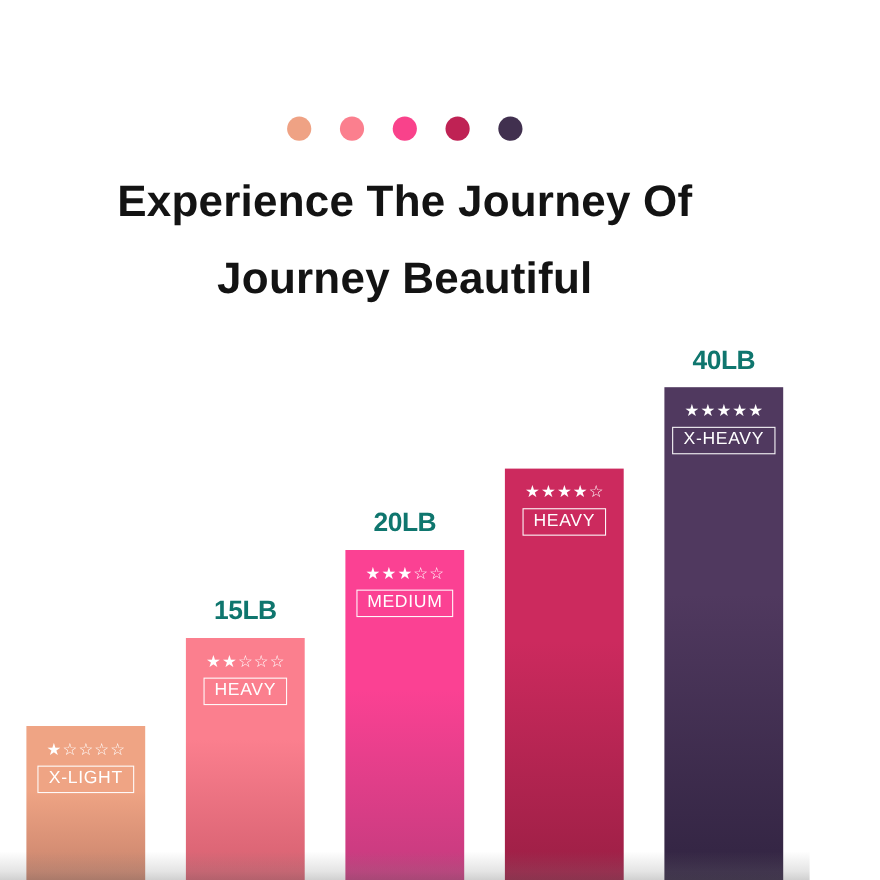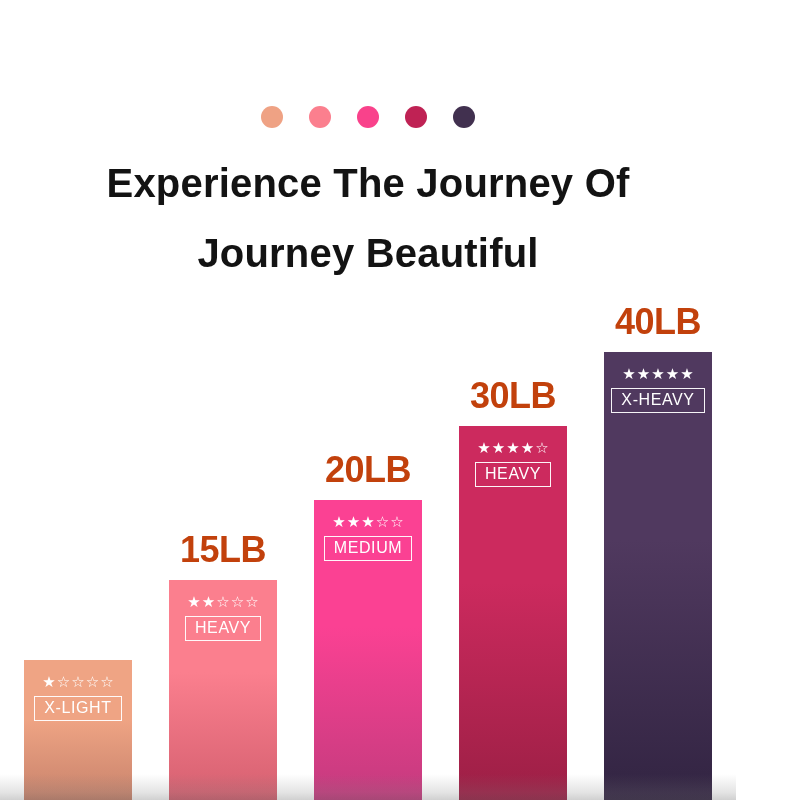--- a/index.html
+++ b/index.html
@@ -51,22 +51,22 @@
     gap:37px;
   }
   .bar-col {
     position:relative;
     display:flex;
     flex-direction:column;
     align-items:center;
     justify-content:flex-end;
   }
   .bar-weight {
-    color:#c2410c;
-    font-size:36px;
+    color:#0f766e;
+    font-size:24px;
     font-weight:bold;
     line-height:1;
     margin-bottom:12px;
     white-space:nowrap;
     letter-spacing:-0.5px;
   }
   .bar {
     position:relative;
     width:108px;
     display:flex;
@@ -153,21 +153,20 @@
             <span>★</span>
             <span>★</span>
             <span>★</span>
             <span>☆</span>
             <span>☆</span>
           </div>
           <div class="badge">MEDIUM</div>
         </div>
       </div>
       <div class="bar-col">
-        <div class="bar-weight">30LB</div>
         <div class="bar" style="height: 374px; background: linear-gradient(rgb(204, 42, 94) 0%, rgb(204, 42, 94) 42%, rgb(156, 31, 69) 100%);">
           <div class="stars">
             <span>★</span>
             <span>★</span>
             <span>★</span>
             <span>★</span>
             <span>☆</span>
           </div>
           <div class="badge">HEAVY</div>
         </div>

